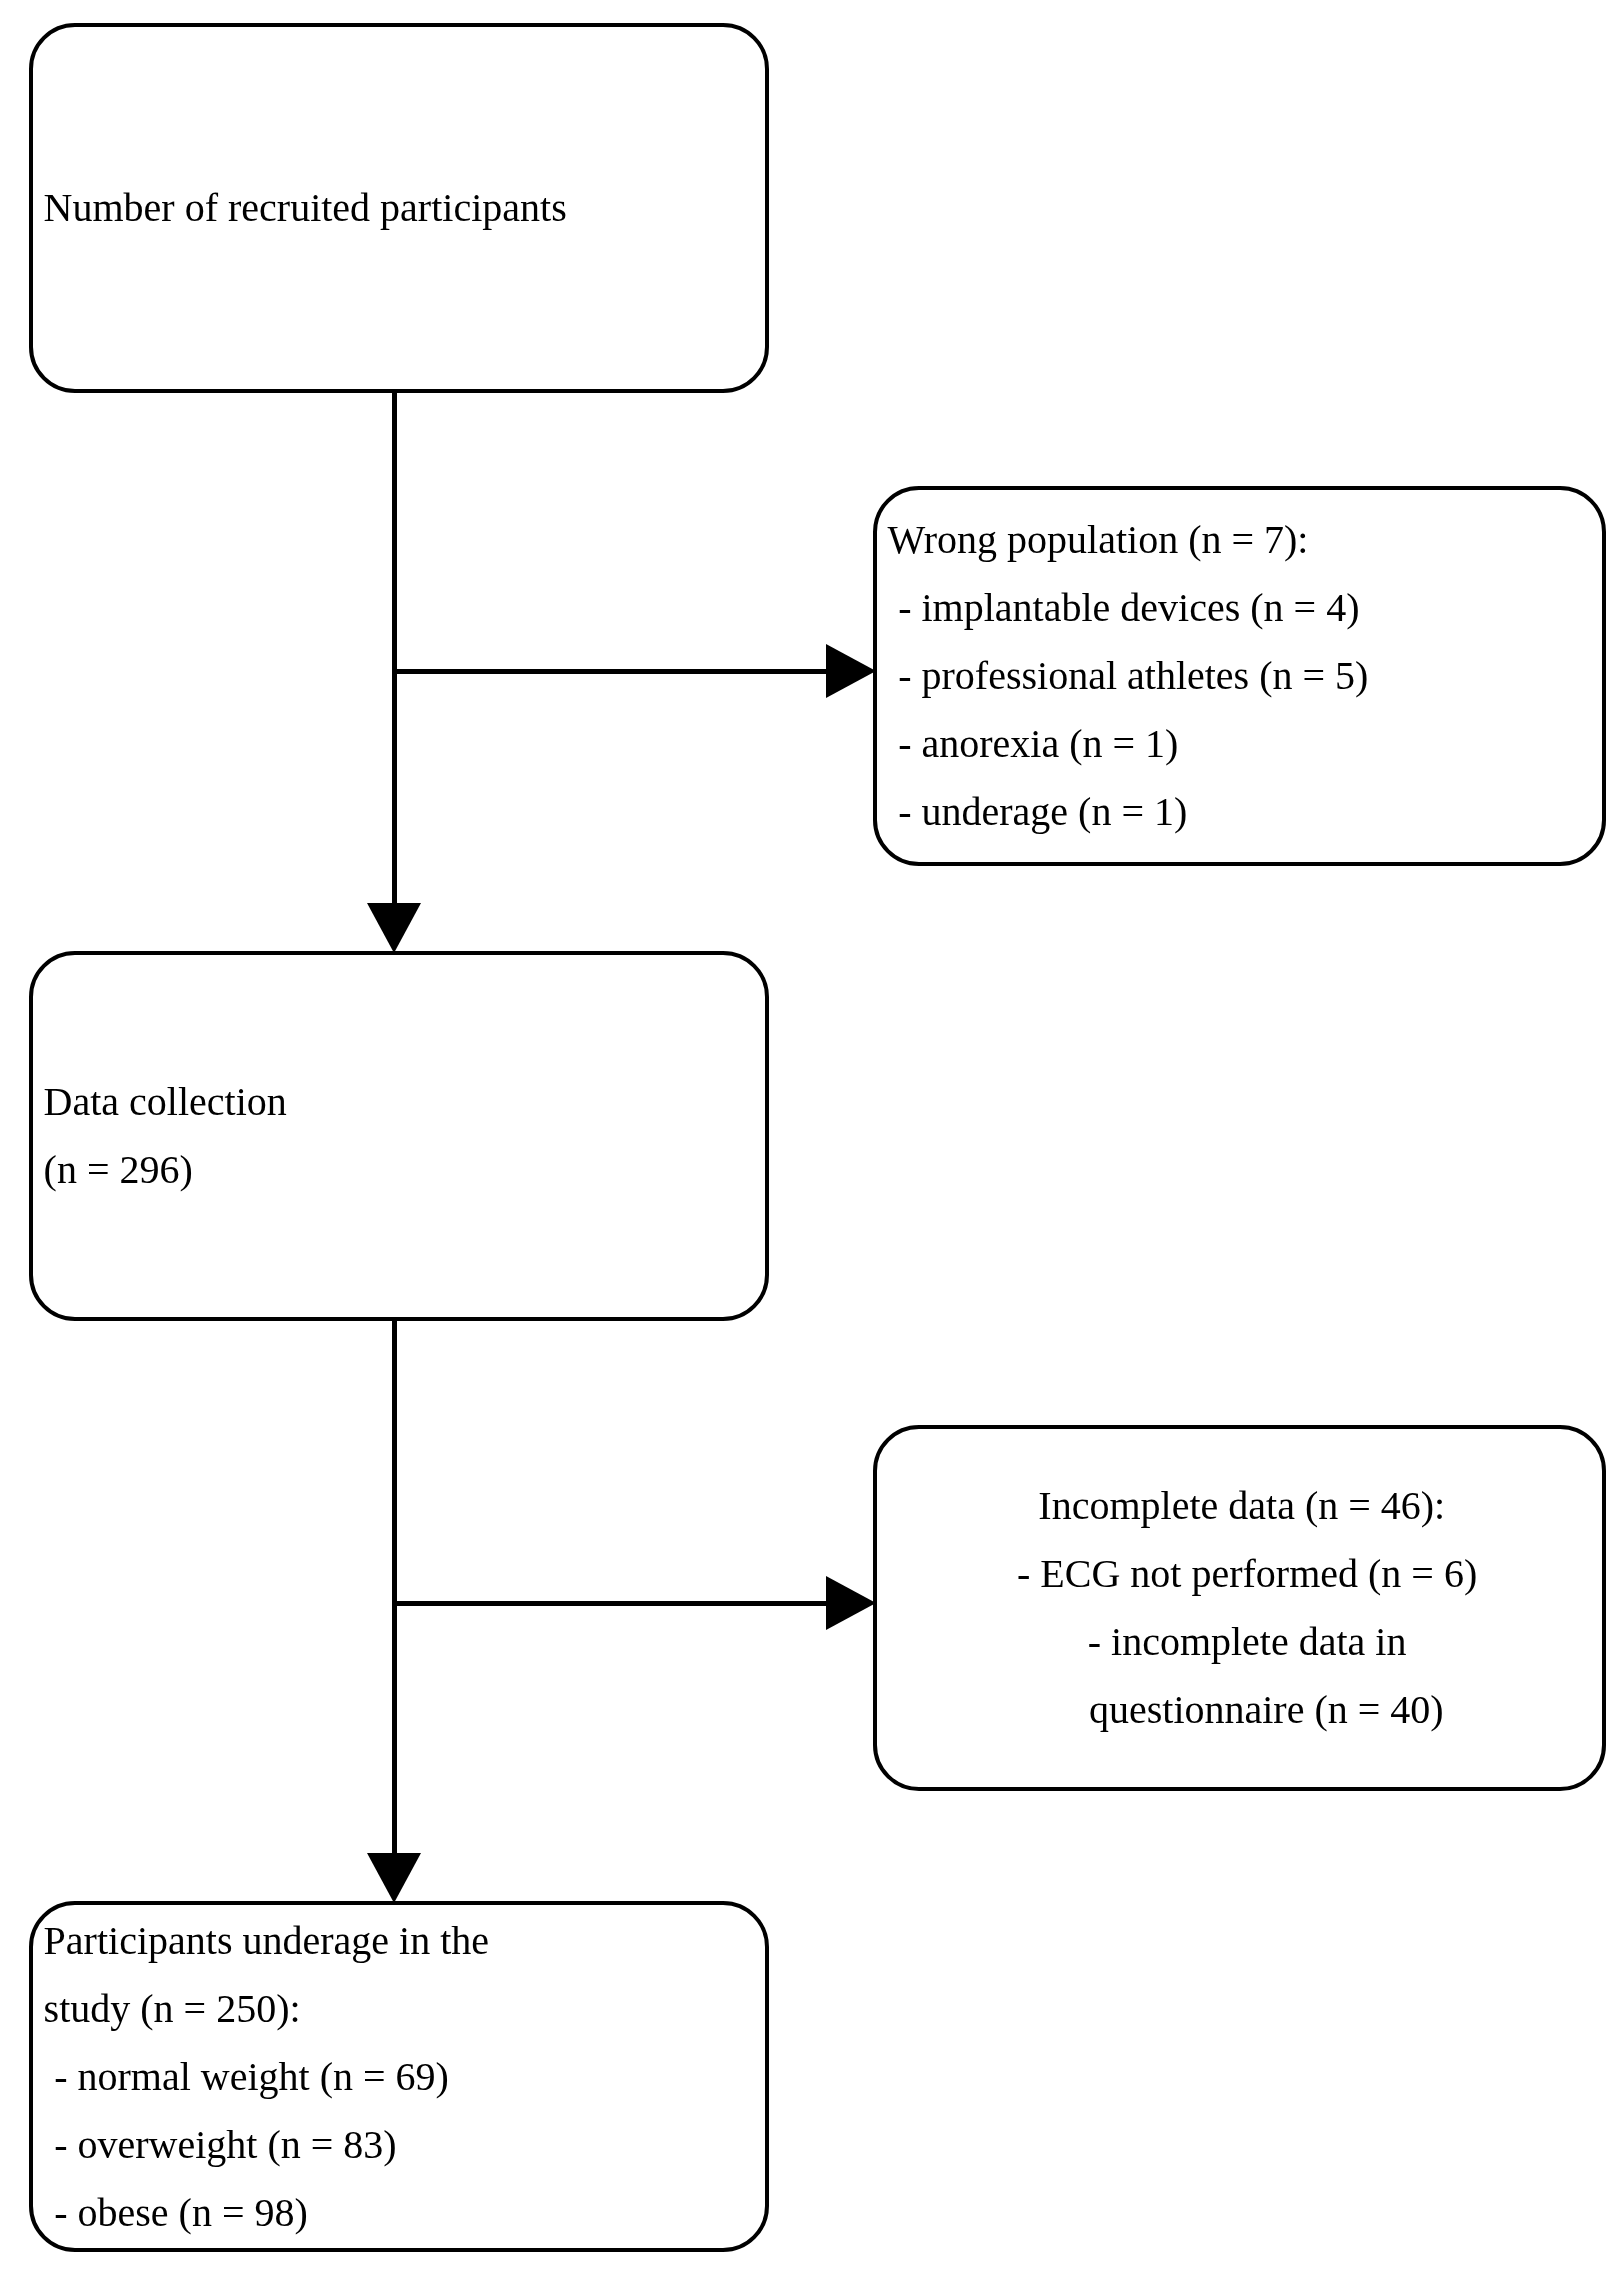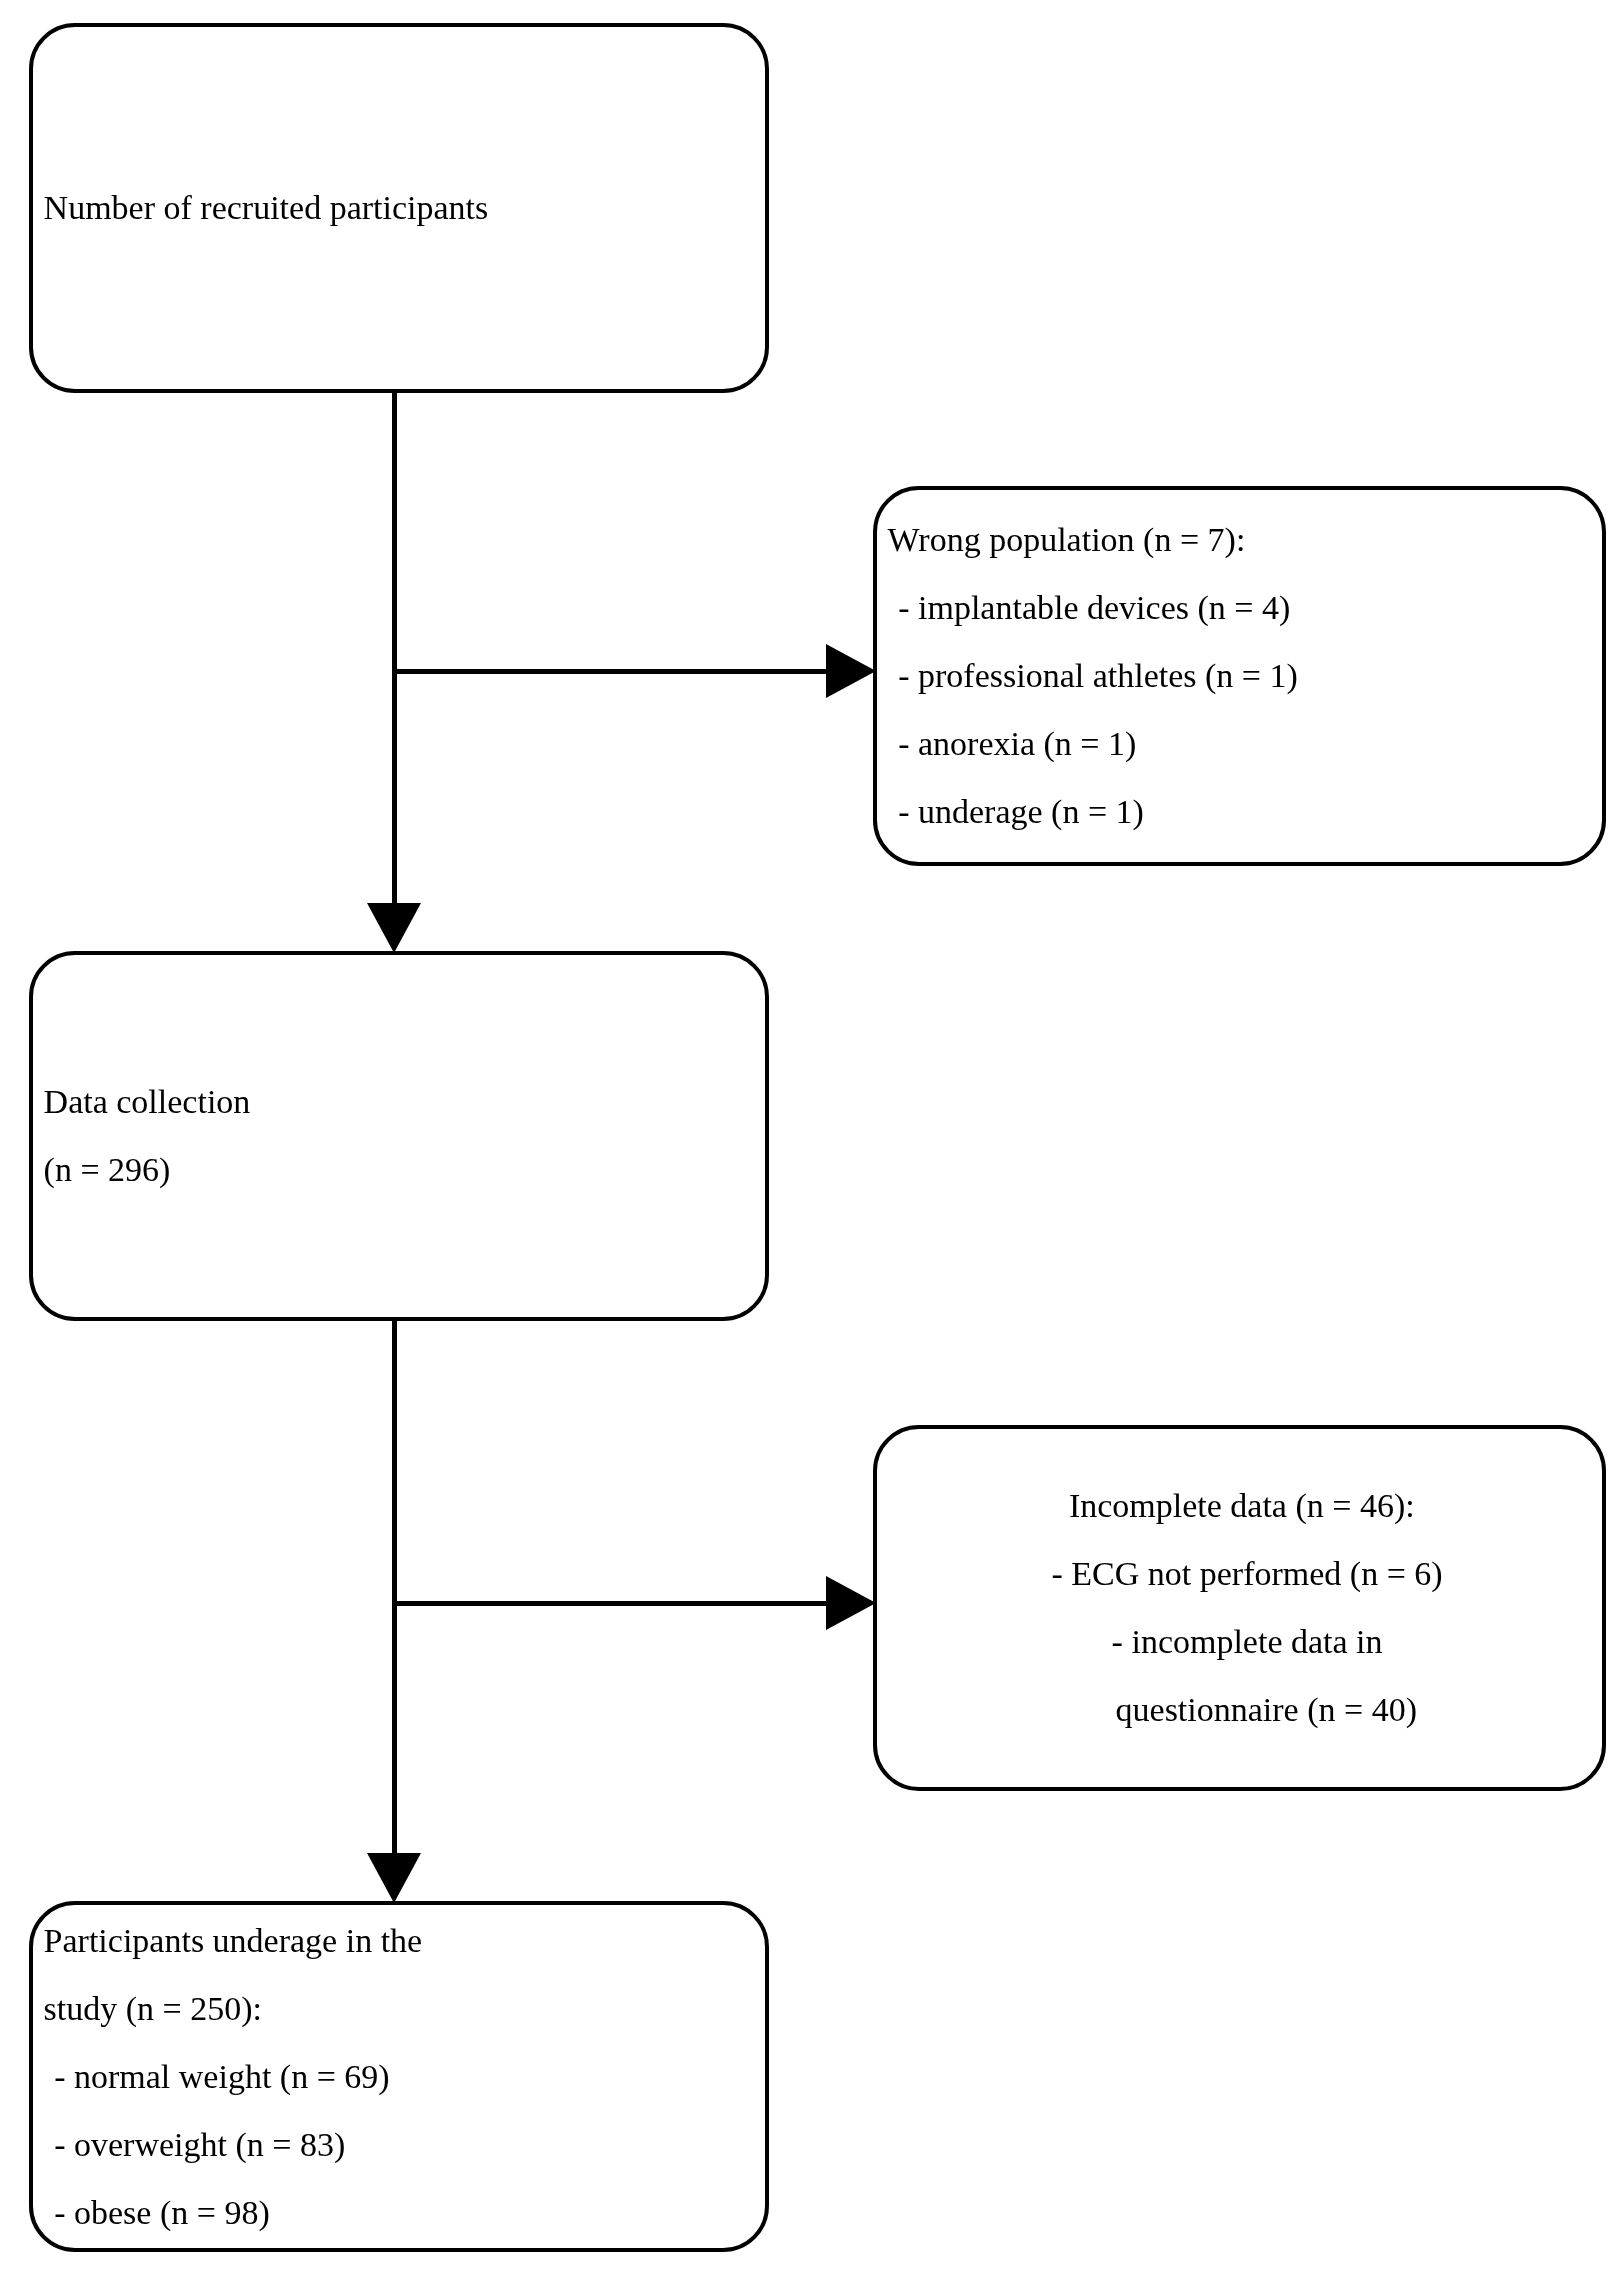--- a/index.html
+++ b/index.html
@@ -18,21 +18,21 @@
     background: #ffffff;
     border: 4.6px solid #000000;
     border-radius: 46px;
     display: flex;
     flex-direction: column;
     justify-content: center;
     padding-left: 10.6px;
     padding-right: 6px;
   }
   .line {
-    font-size: 34px;
+    font-size: 40px;
     line-height: 68px;
     white-space: nowrap;
     color: #000000;
   }
   .indent-sm { padding-left: 10.6px; }
   .indent-lg { padding-left: 49px; }
 
   
   #box-a { left: 29px;   top: 23px;   width: 740px; height: 370px; }
   #box-b { left: 873px; top: 486px;  width: 733px; height: 380px; }
@@ -76,21 +76,21 @@
 
   <div class="stroke" id="vline-1"></div>
   <div class="arrow-down" id="arrow-1"></div>
 
   <div class="stroke" id="hline-1"></div>
   <div class="arrow-right" id="arrow-2"></div>
 
   <div class="box" id="box-b">
     <div class="line">Wrong population (n = 7):</div>
     <div class="line indent-sm">- implantable devices (n = 4)</div>
-    <div class="line indent-sm">- professional athletes (n = 1)</div>
+    <div class="line indent-sm">- professional athletes (n = 5)</div>
     <div class="line indent-sm">- anorexia (n = 1)</div>
     <div class="line indent-sm">- underage (n = 1)</div>
   </div>
 
   <div class="box" id="box-c">
     <div class="line">Data collection</div>
     <div class="line">(n = 296)</div>
   </div>
 
   <div class="stroke" id="vline-2"></div>

